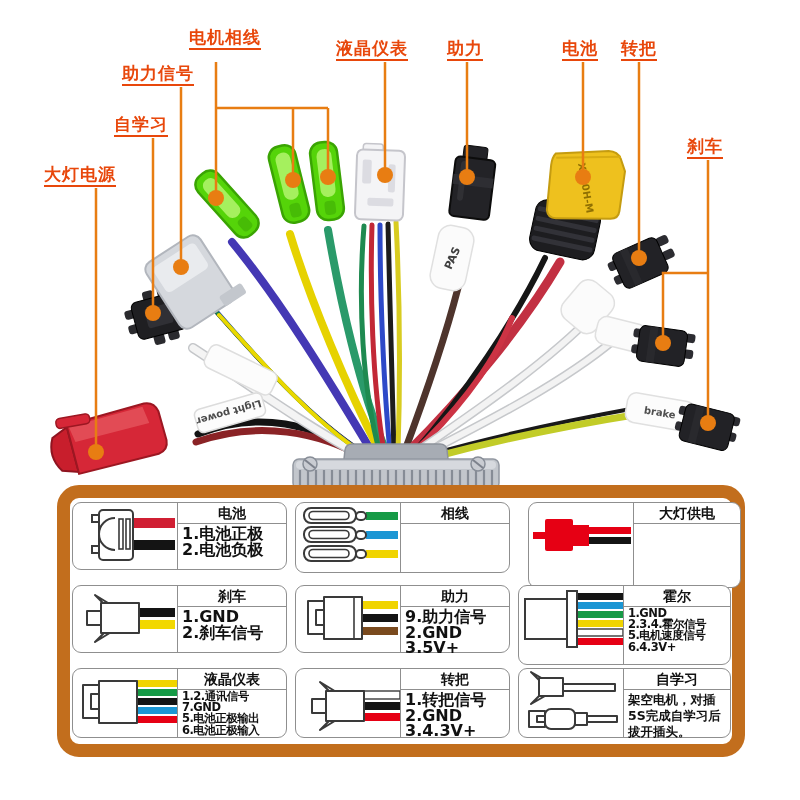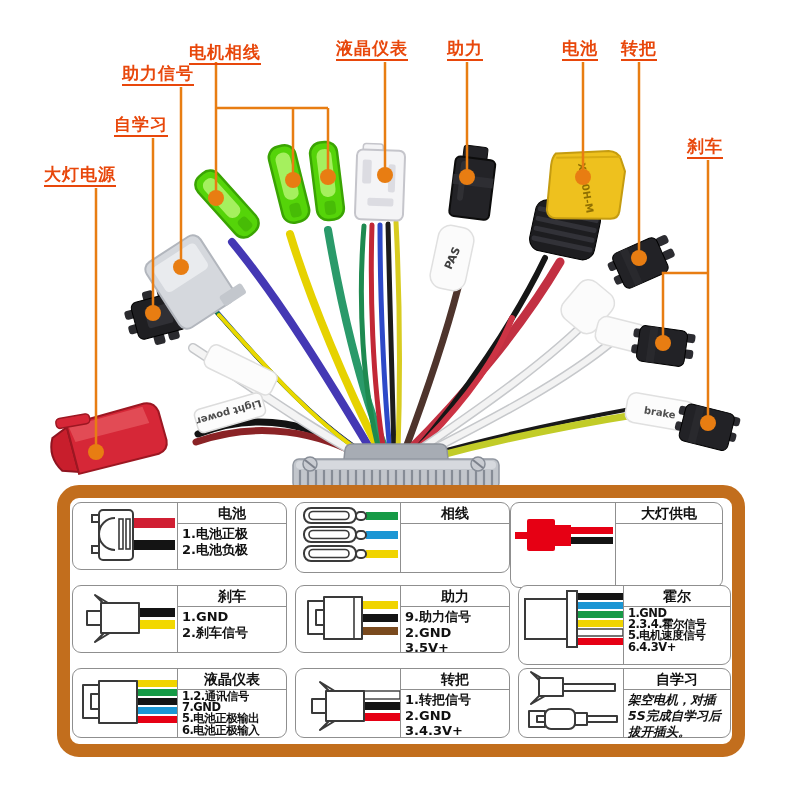--- a/index.html
+++ b/index.html
@@ -9,23 +9,23 @@
   .plabel{position:absolute;color:var(--label-red,#e8470b);font-weight:bold;font-size:17px;
           line-height:19px;border-bottom:2.5px solid var(--label-red,#e8470b);
           padding-bottom:1px;letter-spacing:1px;white-space:nowrap;}
   .panel{position:absolute;left:57px;top:485px;width:688px;height:272px;background:#fff;
          border:13px solid var(--panel-border,#c26e1d);border-radius:22px;box-sizing:border-box;}
   .cell{position:absolute;background:#fff;border:1.5px solid #8f8f8f;border-radius:9px;box-sizing:border-box;}
   .cdraw{position:absolute;left:0;top:0;}
   .ctext{position:absolute;left:104px;top:0;right:0;bottom:0;border-left:1.5px solid #8f8f8f;}
   .ctitle{height:20px;line-height:20px;text-align:center;font-weight:bold;font-size:14px;
           color:#111;border-bottom:1.5px solid #8f8f8f;}
-  .clines{padding:2px 1px 0 4px;font-weight:bold;color:#111;font-size:13px;line-height:15.5px;white-space:nowrap;}
+  .clines{padding:2px 1px 0 4px;font-weight:bold;color:#111;font-size:16px;line-height:15.5px;white-space:nowrap;}
   .dense .clines{font-size:11.5px;line-height:11.2px;padding-top:1px;letter-spacing:-0.5px;}
-  .note .clines{font-size:12.5px;line-height:16px;font-style:italic;}
+  .note .clines{font-size:12.5px;line-height:16px;}
 </style>
 </head>
 <body>
 
 <div class="stage">
 
   <svg class="photo-svg" width="800" height="500" viewBox="0 0 800 500">
 
     <g fill="none" stroke-linecap="round">
 
@@ -216,21 +216,21 @@
       <circle cx="583" cy="177" r="8"></circle>
         <circle cx="639" cy="258" r="8"></circle>
       <circle cx="663" cy="343" r="8"></circle>
         <circle cx="708" cy="423" r="8"></circle>
     </g>
   </svg>
 
   <div class="plabel" style="left:44px;top:165px">大灯电源</div>
   <div class="plabel" style="left:114px;top:115px">自学习</div>
   <div class="plabel" style="left:122px;top:64px">助力信号</div>
-  <div class="plabel" style="left:189px;top:43px">电机相线</div>
+  <div class="plabel" style="left:189px;top:28px">电机相线</div>
   <div class="plabel" style="left:336px;top:39px">液晶仪表</div>
   <div class="plabel" style="left:447px;top:39px">助力</div>
   <div class="plabel" style="left:562px;top:39px">电池</div>
   <div class="plabel" style="left:621px;top:39px">转把</div>
   <div class="plabel" style="left:687px;top:137px">刹车</div>
 
   <div class="panel">
 
     <div class="cell" style="left:2px;top:4px;width:215px;height:68px">
       <svg class="cdraw" width="104" height="65" viewBox="0 0 104 65">
@@ -271,21 +271,21 @@
           <rect x="13" y="8.5" width="40" height="8" rx="4"></rect>
           <rect x="13" y="27.5" width="40" height="8" rx="4"></rect>
           <rect x="13" y="46.5" width="40" height="8" rx="4"></rect>
         </g>
       </svg>
       <div class="ctext">
         <div class="ctitle">相线</div>
       </div>
     </div>
 
-    <div class="cell" style="left:440px;top:4px;width:213px;height:86px">
+    <div class="cell" style="left:458px;top:4px;width:213px;height:86px">
       <svg class="cdraw" width="104" height="65" viewBox="0 0 104 65">
         <rect x="58" y="24" width="44" height="7" fill="#e60014"></rect>
         <rect x="58" y="34" width="44" height="7" fill="#141414"></rect>
         <rect x="4" y="29" width="12" height="7" fill="#e60014"></rect>
         <rect x="16" y="16" width="28" height="32" rx="2" fill="#e60014"></rect>
         <rect x="44" y="22" width="16" height="21" fill="#e60014"></rect>
       </svg>
       <div class="ctext">
         <div class="ctitle">大灯供电</div>
       </div>

